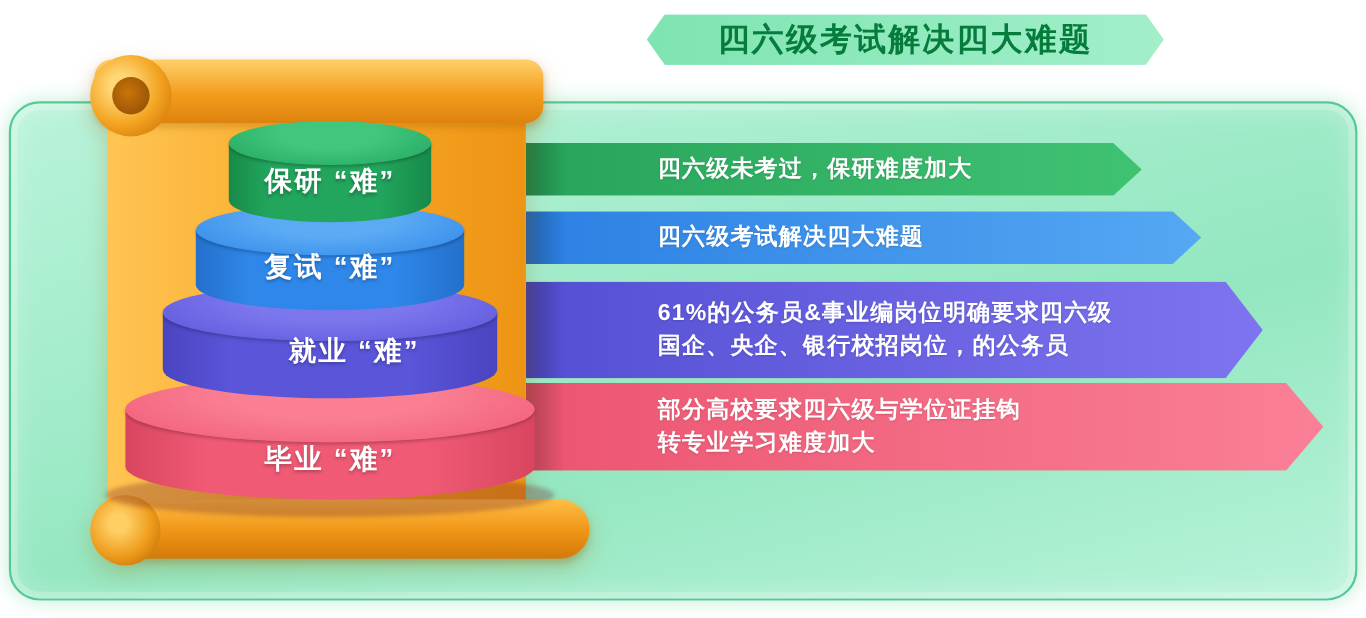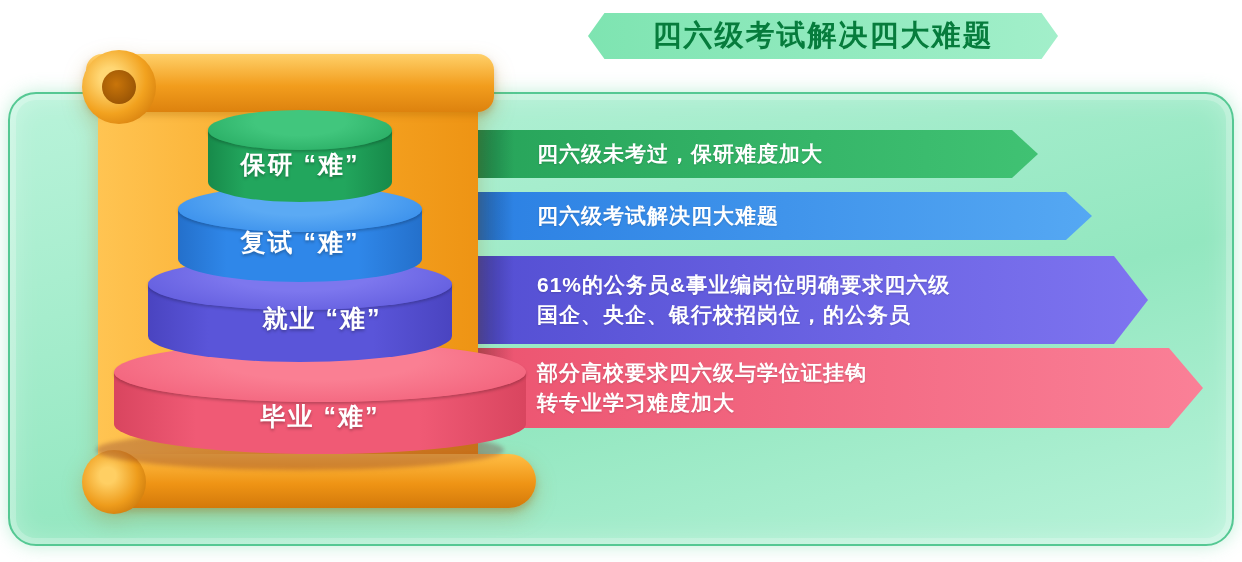--- a/index.html
+++ b/index.html
@@ -26,21 +26,21 @@
   }
   .title-ribbon .title-text{
     color:var(--tc);font-size:29px;font-weight:700;letter-spacing:2px;
   }
 
   
   .banner{
     position:absolute;left:478px;z-index:1;
     background:linear-gradient(90deg,var(--c1),var(--c2));
     display:flex;flex-direction:column;justify-content:center;
-    padding-left:59px;box-sizing:border-box;
+    padding-left:120px;box-sizing:border-box;
   }
   .banner::before{
     content:"";position:absolute;left:0;top:0;bottom:0;width:36px;
     background:linear-gradient(90deg,rgba(0,0,0,.26),rgba(0,0,0,0));
   }
   .banner .line{
     color:#ffffff;font-size:21px;font-weight:600;line-height:30px;letter-spacing:1px;
     text-shadow:0 1px 2px rgba(0,0,0,.15);white-space:nowrap;
   }
   .b0{top:130px;height:48px;width:560px;clip-path:polygon(0 0,calc(100% - 26px) 0,100% 50%,calc(100% - 26px) 100%,0 100%);}
@@ -93,21 +93,21 @@
   .tier .cap{
     position:absolute;left:0;top:0;width:100%;height:calc(var(--ry)*2);border-radius:50%;
     background:radial-gradient(ellipse at 50% 28%,var(--tp) 35%,var(--sd) 100%);
     box-shadow:0 2px 3px rgba(0,0,0,.22);
   }
   .tier .label{
     position:absolute;left:0;right:0;text-align:center;
     color:#ffffff;font-size:25px;font-weight:700;letter-spacing:2px;
     text-shadow:0 2px 3px rgba(0,0,0,.28);
   }
-  .t-red   {left:14px; top:238px;width:372px;height:112px;padding-left:40px;--ry:30px;}
+  .t-red   {left:14px; top:238px;width:372px;height:112px;--ry:30px;}
   .t-purple{left:48px; top:154px;width:304px;height:104px;--ry:26px;}
   .t-blue  {left:78px; top:82px; width:244px;height:96px; --ry:23px;}
   .t-green {left:108px;top:6px;  width:184px;height:92px; --ry:20px;}
   .t-red .label{top:58px;}
   .t-purple .label{top:44px;padding-left:44px;}
   .t-blue .label{top:40px;}
   .t-green .label{top:38px;}
 </style>
 </head>
 <body>

